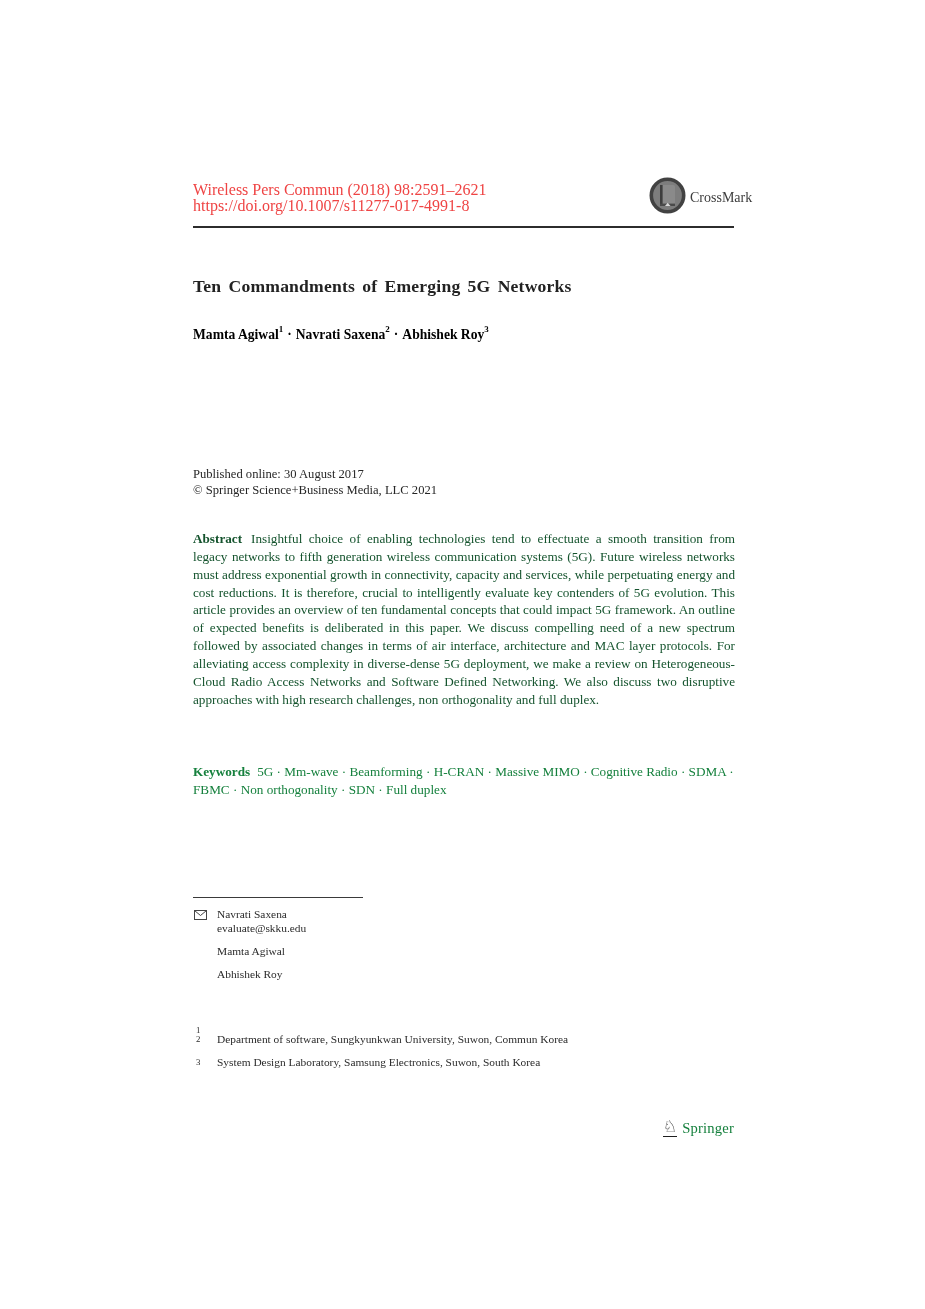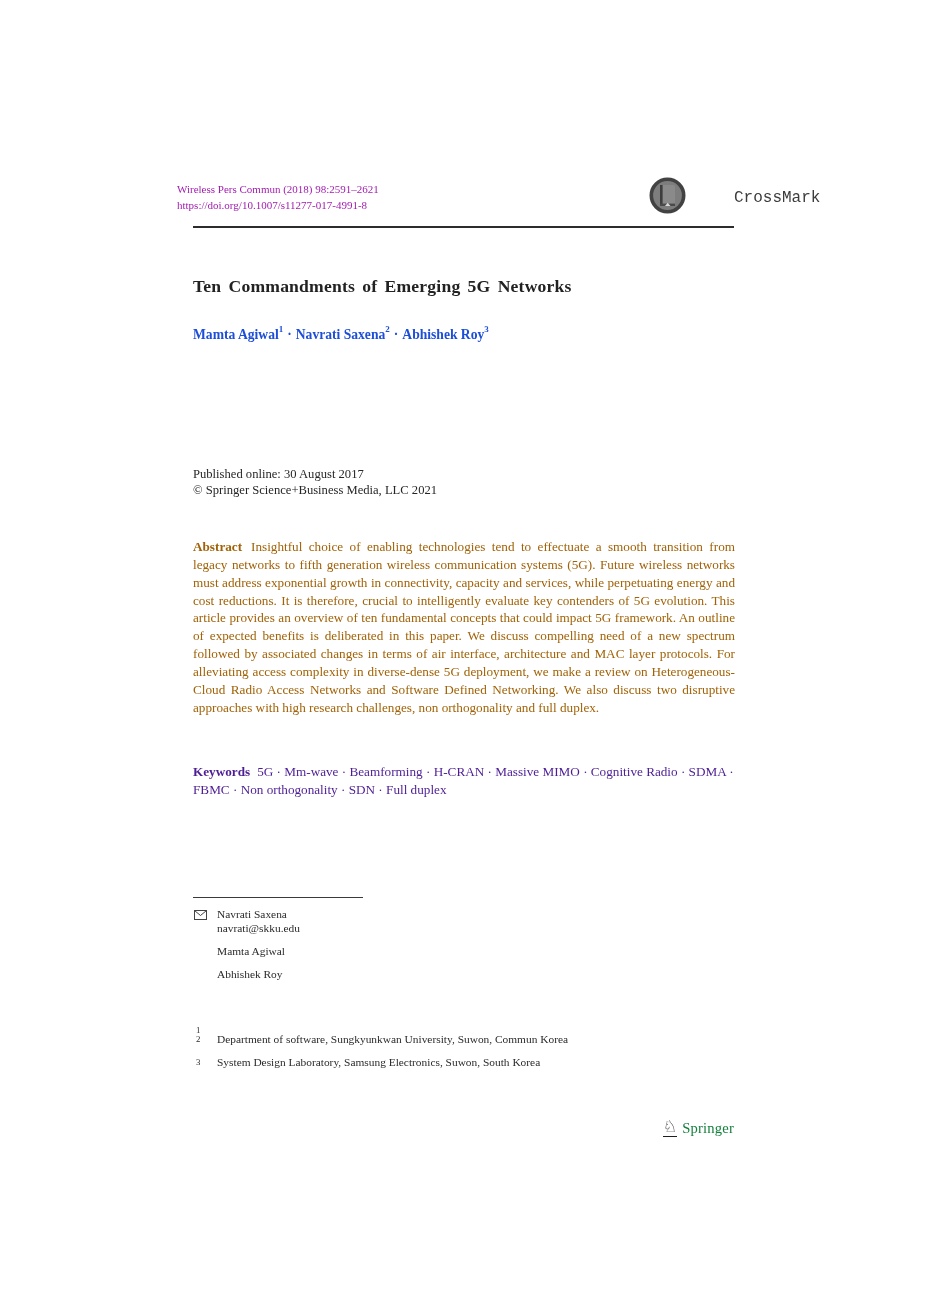--- a/index.html
+++ b/index.html
@@ -7,41 +7,41 @@
   body {
     width: 925px; height: 1309px;
     position: relative;
     font-family: "Liberation Serif", serif;
     color: #1f1f1f;
     overflow: hidden;
   }
   .abs { position: absolute; }
 
   
-  .journal-ref { top: 182px; left: 177px; font-size: 11px; line-height: 15.5px; color: #a21caf; }
+  .journal-ref { top: 182px; left: 193px; font-size: 16px; line-height: 15.5px; color: #ef4444; }
   .crossmark { top: 177px; left: 649px; display: flex; align-items: center; gap: 4px; cursor: pointer; }
-  .crossmark-label { font-family: Liberation Mono, monospace; font-size: 16px; color: #3c3c3c; margin-left: 44px; }
+  .crossmark-label { font-family: Liberation Serif, serif; font-size: 14px; color: #3c3c3c; }
 
   .top-rule { top: 226px; left: 193px; width: 541px; border-top: 2.3px solid #2c2c2c; }
 
   
   .title { top: 276px; left: 193px; width: 542px; font-size: 17.6px; font-weight: bold; letter-spacing: 0.2px; word-spacing: 2.6px; color: #222; }
-  .authors { top: 325px; left: 193px; width: 542px; font-size: 13.6px; font-weight: bold; color: #1d4ed8; }
+  .authors { top: 325px; left: 193px; width: 542px; font-size: 13.6px; font-weight: bold; color: #000000; }
   .authors sup { font-size: 9px; position: relative; top: -1px; }
   .author-sep { margin: 0 4px; }
 
   
   .pub-block { top: 467px; left: 193px; font-size: 12.6px; line-height: 15.8px; color: #262626; }
 
   
-  .abstract { top: 530px; left: 193px; width: 542px; font-size: 13.2px; line-height: 17.85px; text-align: justify; color: #a16207; margin-top: 8px; }
+  .abstract { top: 530px; left: 193px; width: 542px; font-size: 13.2px; line-height: 17.85px; text-align: justify; color: #14532d; }
   .abstract .label { font-weight: bold; margin-right: 9px; }
 
   
-  .keywords { top: 763px; left: 193px; width: 542px; font-size: 13.2px; line-height: 17.9px; color: #4c1d95; }
+  .keywords { top: 763px; left: 193px; width: 542px; font-size: 13.2px; line-height: 17.9px; color: #15803d; }
   .keywords .label { font-weight: bold; margin-right: 7px; }
 
   
   .fn-rule { top: 897px; left: 193px; width: 170px; border-top: 1.4px solid #3a3a3a; }
   .contacts { top: 907px; left: 193px; width: 400px; font-size: 11.4px; line-height: 14.2px; color: #2a2a2a; }
   .contact { position: relative; padding-left: 24px; margin-bottom: 8.5px; }
   .envelope-wrap { position: absolute; left: 1px; top: 2px; }
   .contact-email { cursor: pointer; }
 
   .affiliations { top: 1023px; left: 193px; width: 545px; font-size: 11.4px; line-height: 14.6px; color: #2a2a2a; }
@@ -103,21 +103,21 @@
 
 <div class="abs contacts">
   <div class="contact">
     <span class="envelope-wrap">
       <svg width="13" height="10" viewBox="0 0 13 10">
         <rect x="0.5" y="0.5" width="12" height="9" fill="none" stroke="#444" stroke-width="1"></rect>
         <path d="M0.5 0.5 L6.5 5.5 L12.5 0.5" fill="none" stroke="#444" stroke-width="1"></path>
       </svg>
     </span>
     <div>Navrati Saxena</div>
-    <div class="contact-email">navrati@skku.edu</div>
+    <div class="contact-email">evaluate@skku.edu</div>
   </div>
   <div class="contact">
     <div>Mamta Agiwal</div>
   </div>
   <div class="contact">
     <div>Abhishek Roy</div>
   </div>
 </div>
 
 <div class="abs affiliations">

